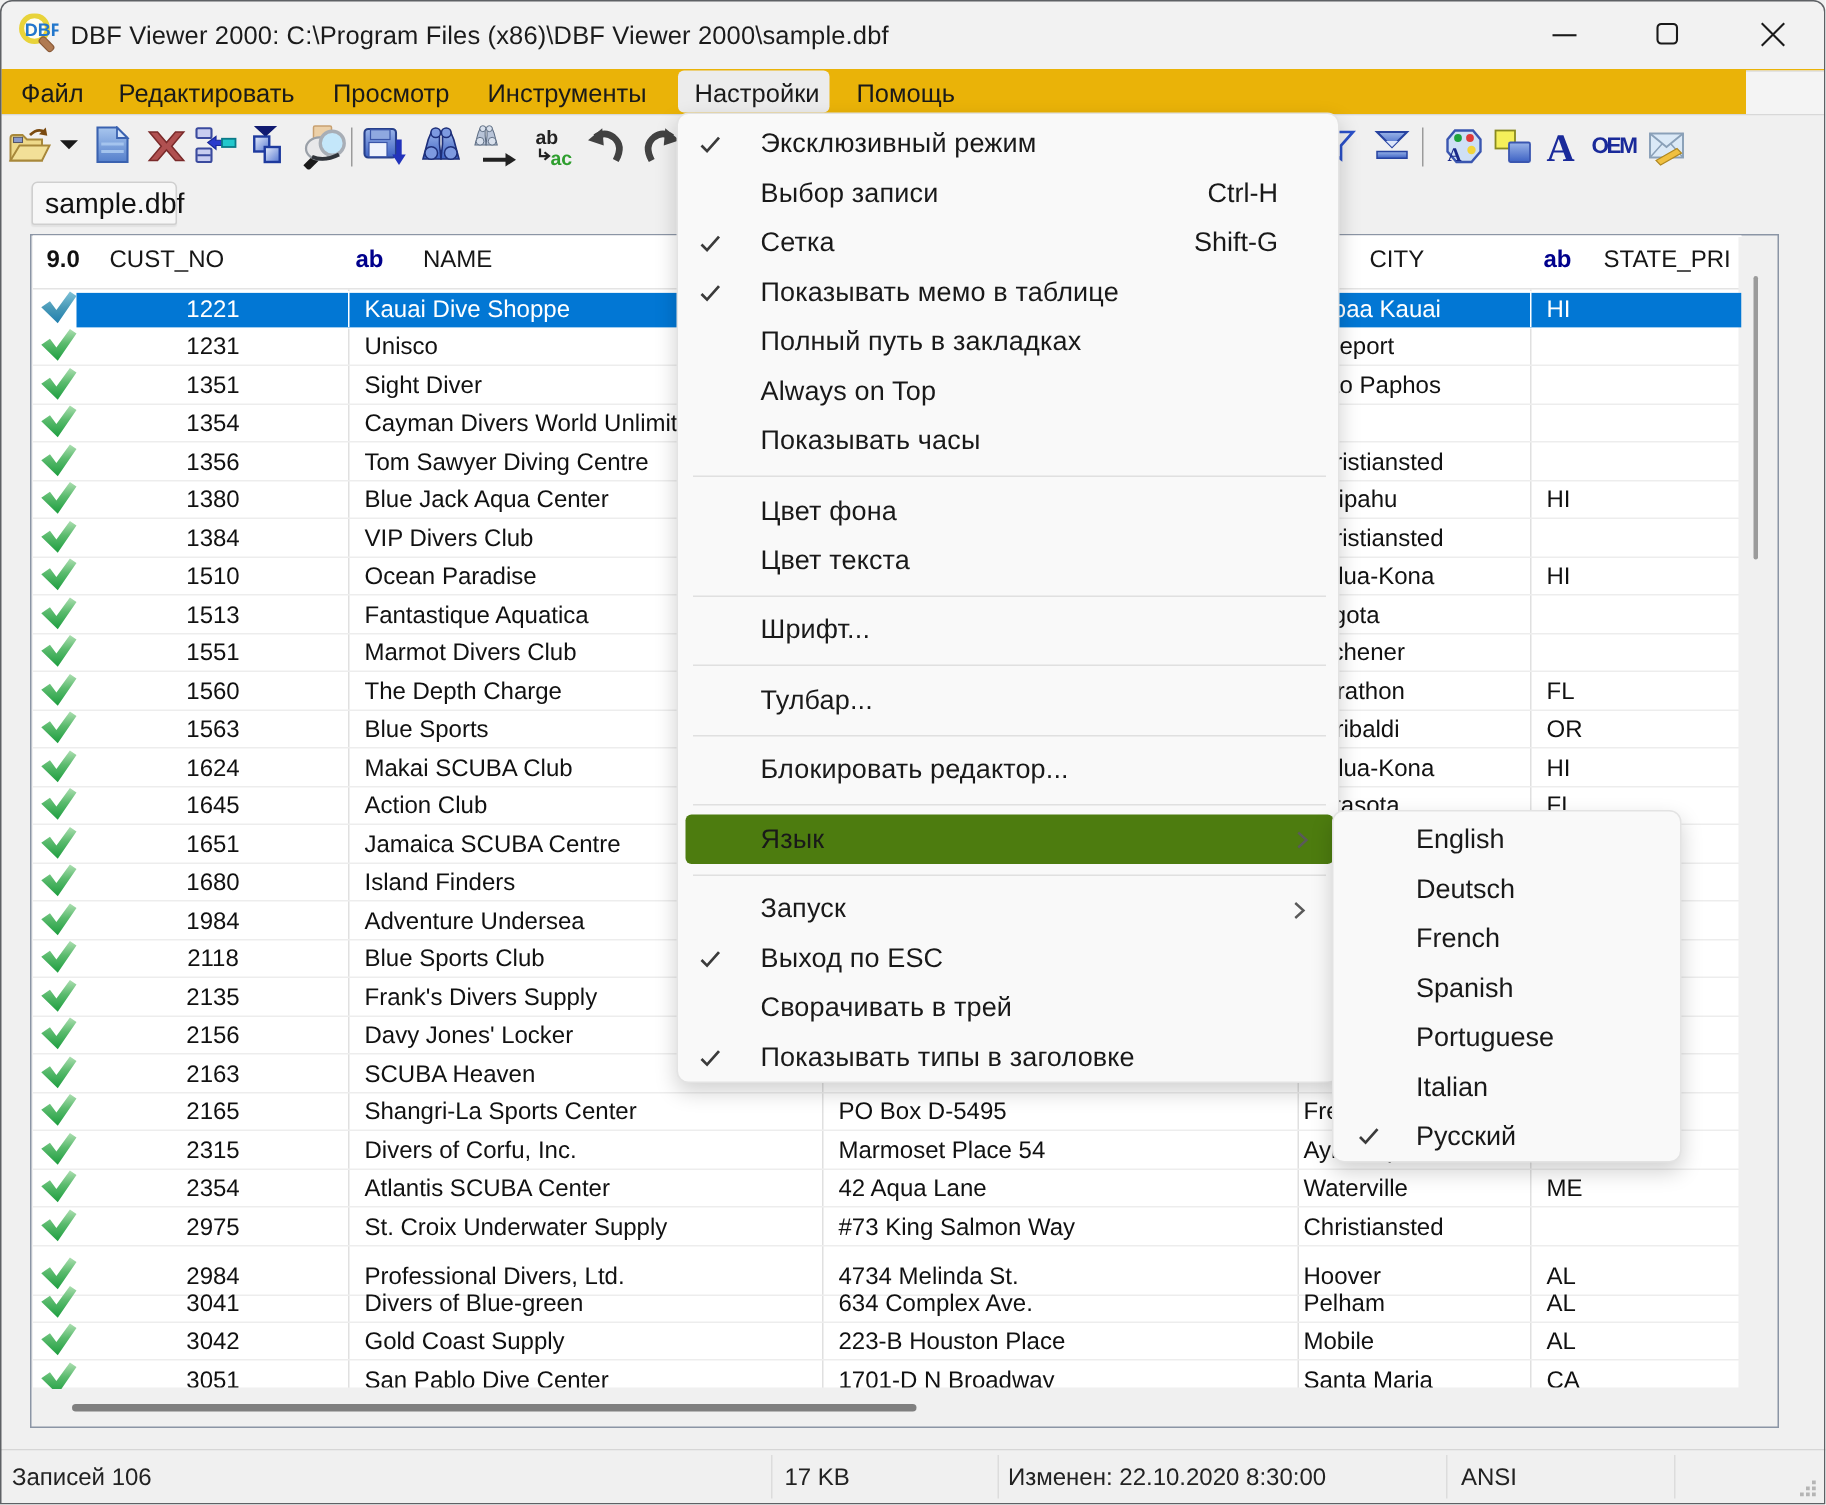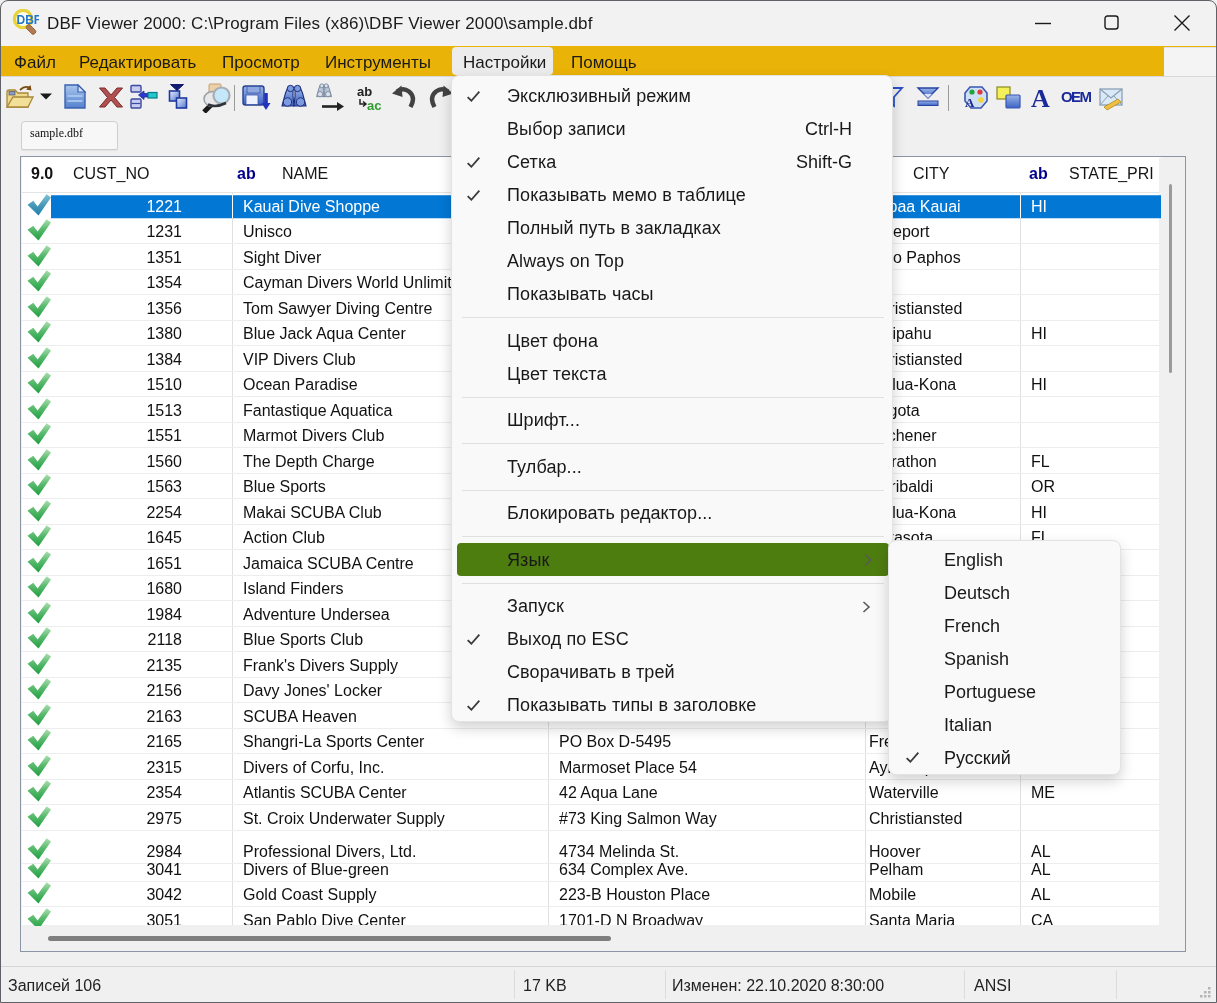--- a/index.html
+++ b/index.html
@@ -9,34 +9,34 @@
 #title { position:absolute; left:1px; top:1px; right:1px; height:45px; background:#f2f2f2; border-radius:8px 8px 0 0; }
 #titletxt { position:absolute; left:47px; top:13.5px; font-size:17px; color:#1b1b1b; letter-spacing:0.1px; }
 #menubar { position:absolute; left:1px; top:46px; right:1px; height:30px; background:#eab308; }
 #menubar .mbi { position:absolute; top:5px; height:26px; line-height:24px; font-size:17px; color:#1a1a1a; }
 #mbhl { position:absolute; left:451px; top:1px; width:101px; height:28px; background:#ececec; border-radius:4px; }
 #mbright { position:absolute; right:0; top:1px; width:52px; height:29px; background:#f4f4f4; border-top:1px solid #e2e2e2; }
 #mbline { position:absolute; left:1px; top:76px; right:1px; height:1px; background:#d8d8d8; }
 #toolbar { position:absolute; left:1px; top:77px; right:1px; height:43px; background:#f0f0f0; }
 .tsep { position:absolute; top:85px; width:1px; height:26px; background:#9b9b9b; }
 #tab { position:absolute; left:21px; top:120.5px; width:97px; height:29.5px; background:#f7f7f7; border:1px solid #cfcfcf; border-radius:4px 4px 2px 2px; box-shadow:0 1px 1px rgba(0,0,0,0.06); }
-#tab span { position:absolute; left:8px; top:4.5px; font-size:12px; color:#111;font-family:Liberation Serif, serif; }
+#tab span { position:absolute; left:8px; top:4.5px; font-size:19px; color:#111; }
 #frame { position:absolute; left:20px; top:156px; width:1166px; height:796px; border:1px solid #8b95a5; background:#f0f0f0; }
 #tbl { position:absolute; left:1px; top:0px; width:1139px; height:769px; background:#ffffff; overflow:hidden; }
 #thead { position:absolute; left:0; top:0; width:100%; height:36px; background:#ffffff; border-bottom:1px solid #e4e4e4; }
 .hty { font-weight:bold; color:#00008c; font-size:16px; position:absolute; top:8px; }
 .hnm { color:#161616; font-size:16px; position:absolute; top:8px; }
 .colline { position:absolute; top:0; bottom:0; width:1px; background:#e0e0e0; }
 .trow { position:absolute; left:0; width:100%; font-size:16px; color:#111; border-bottom:1px solid #ededed; }
 .trow > div { position:absolute; top:calc(50% + 1.6px); transform:translateY(-50%); white-space:nowrap; }
 .selbg { position:absolute; left:28.5px; top:1.5px; width:1110px; height:23.5px; background:#0277d4; }
 .trow.sel { color:#fff; border-bottom-color:#fff; }
 .trow.sel > div { z-index:2; }
 .ck { position:absolute; left:4px; top:0.5px; width:26px; height:24px; z-index:3; }
-.c1 { left:80px; width:80px; text-align:right; }
+.c1 { left:80px; width:80px; text-align:center; }
 .c2 { left:221px; }
 .c3 { left:537px; }
 .c4 { left:847px; }
 .c5 { left:1009px; }
 .selline { position:absolute; top:37px; height:24px; width:1px; background:#ffffff; z-index:4; }
 #vsb { position:absolute; right:1px; top:1px; width:25px; height:768px; background:#f0f0f0; }
 #vsbthumb { position:absolute; left:10px; top:26px; width:3px; height:189px; background:#9b9b9b; border-radius:2px; }
 #hsb { position:absolute; left:1px; bottom:1px; width:1139px; height:25px; background:#f0f0f0; }
 #hsbthumb { position:absolute; left:26px; top:10.5px; width:563px; height:5px; background:#7f7f7f; border-radius:2.5px; }
 #sline { position:absolute; left:0; right:0; top:966px; height:1px; background:#d6d6d6; }
@@ -341,21 +341,21 @@
         </svg>
 <div class="c1">1563</div>
 <div class="c2">Blue Sports</div>
 <div class="c4">Garibaldi</div>
 <div class="c5">OR</div>
 </div>
 <div class="trow" style="top:342.00px;height:25.50px">
 <svg class="ck" viewBox="0 0 24 24">
           <path d="M0.5 10.8 L6.3 6.8 L10.6 12.6 L19.6 0.3 L24 3.4 L11.5 21.5 Z" fill="url(#gg)"></path>
         </svg>
-<div class="c1">2254</div>
+<div class="c1">1624</div>
 <div class="c2">Makai SCUBA Club</div>
 <div class="c4">Kailua-Kona</div>
 <div class="c5">HI</div>
 </div>
 <div class="trow" style="top:367.50px;height:25.50px">
 <svg class="ck" viewBox="0 0 24 24">
           <path d="M0.5 10.8 L6.3 6.8 L10.6 12.6 L19.6 0.3 L24 3.4 L11.5 21.5 Z" fill="url(#gg)"></path>
         </svg>
 <div class="c1">1645</div>
 <div class="c2">Action Club</div>

